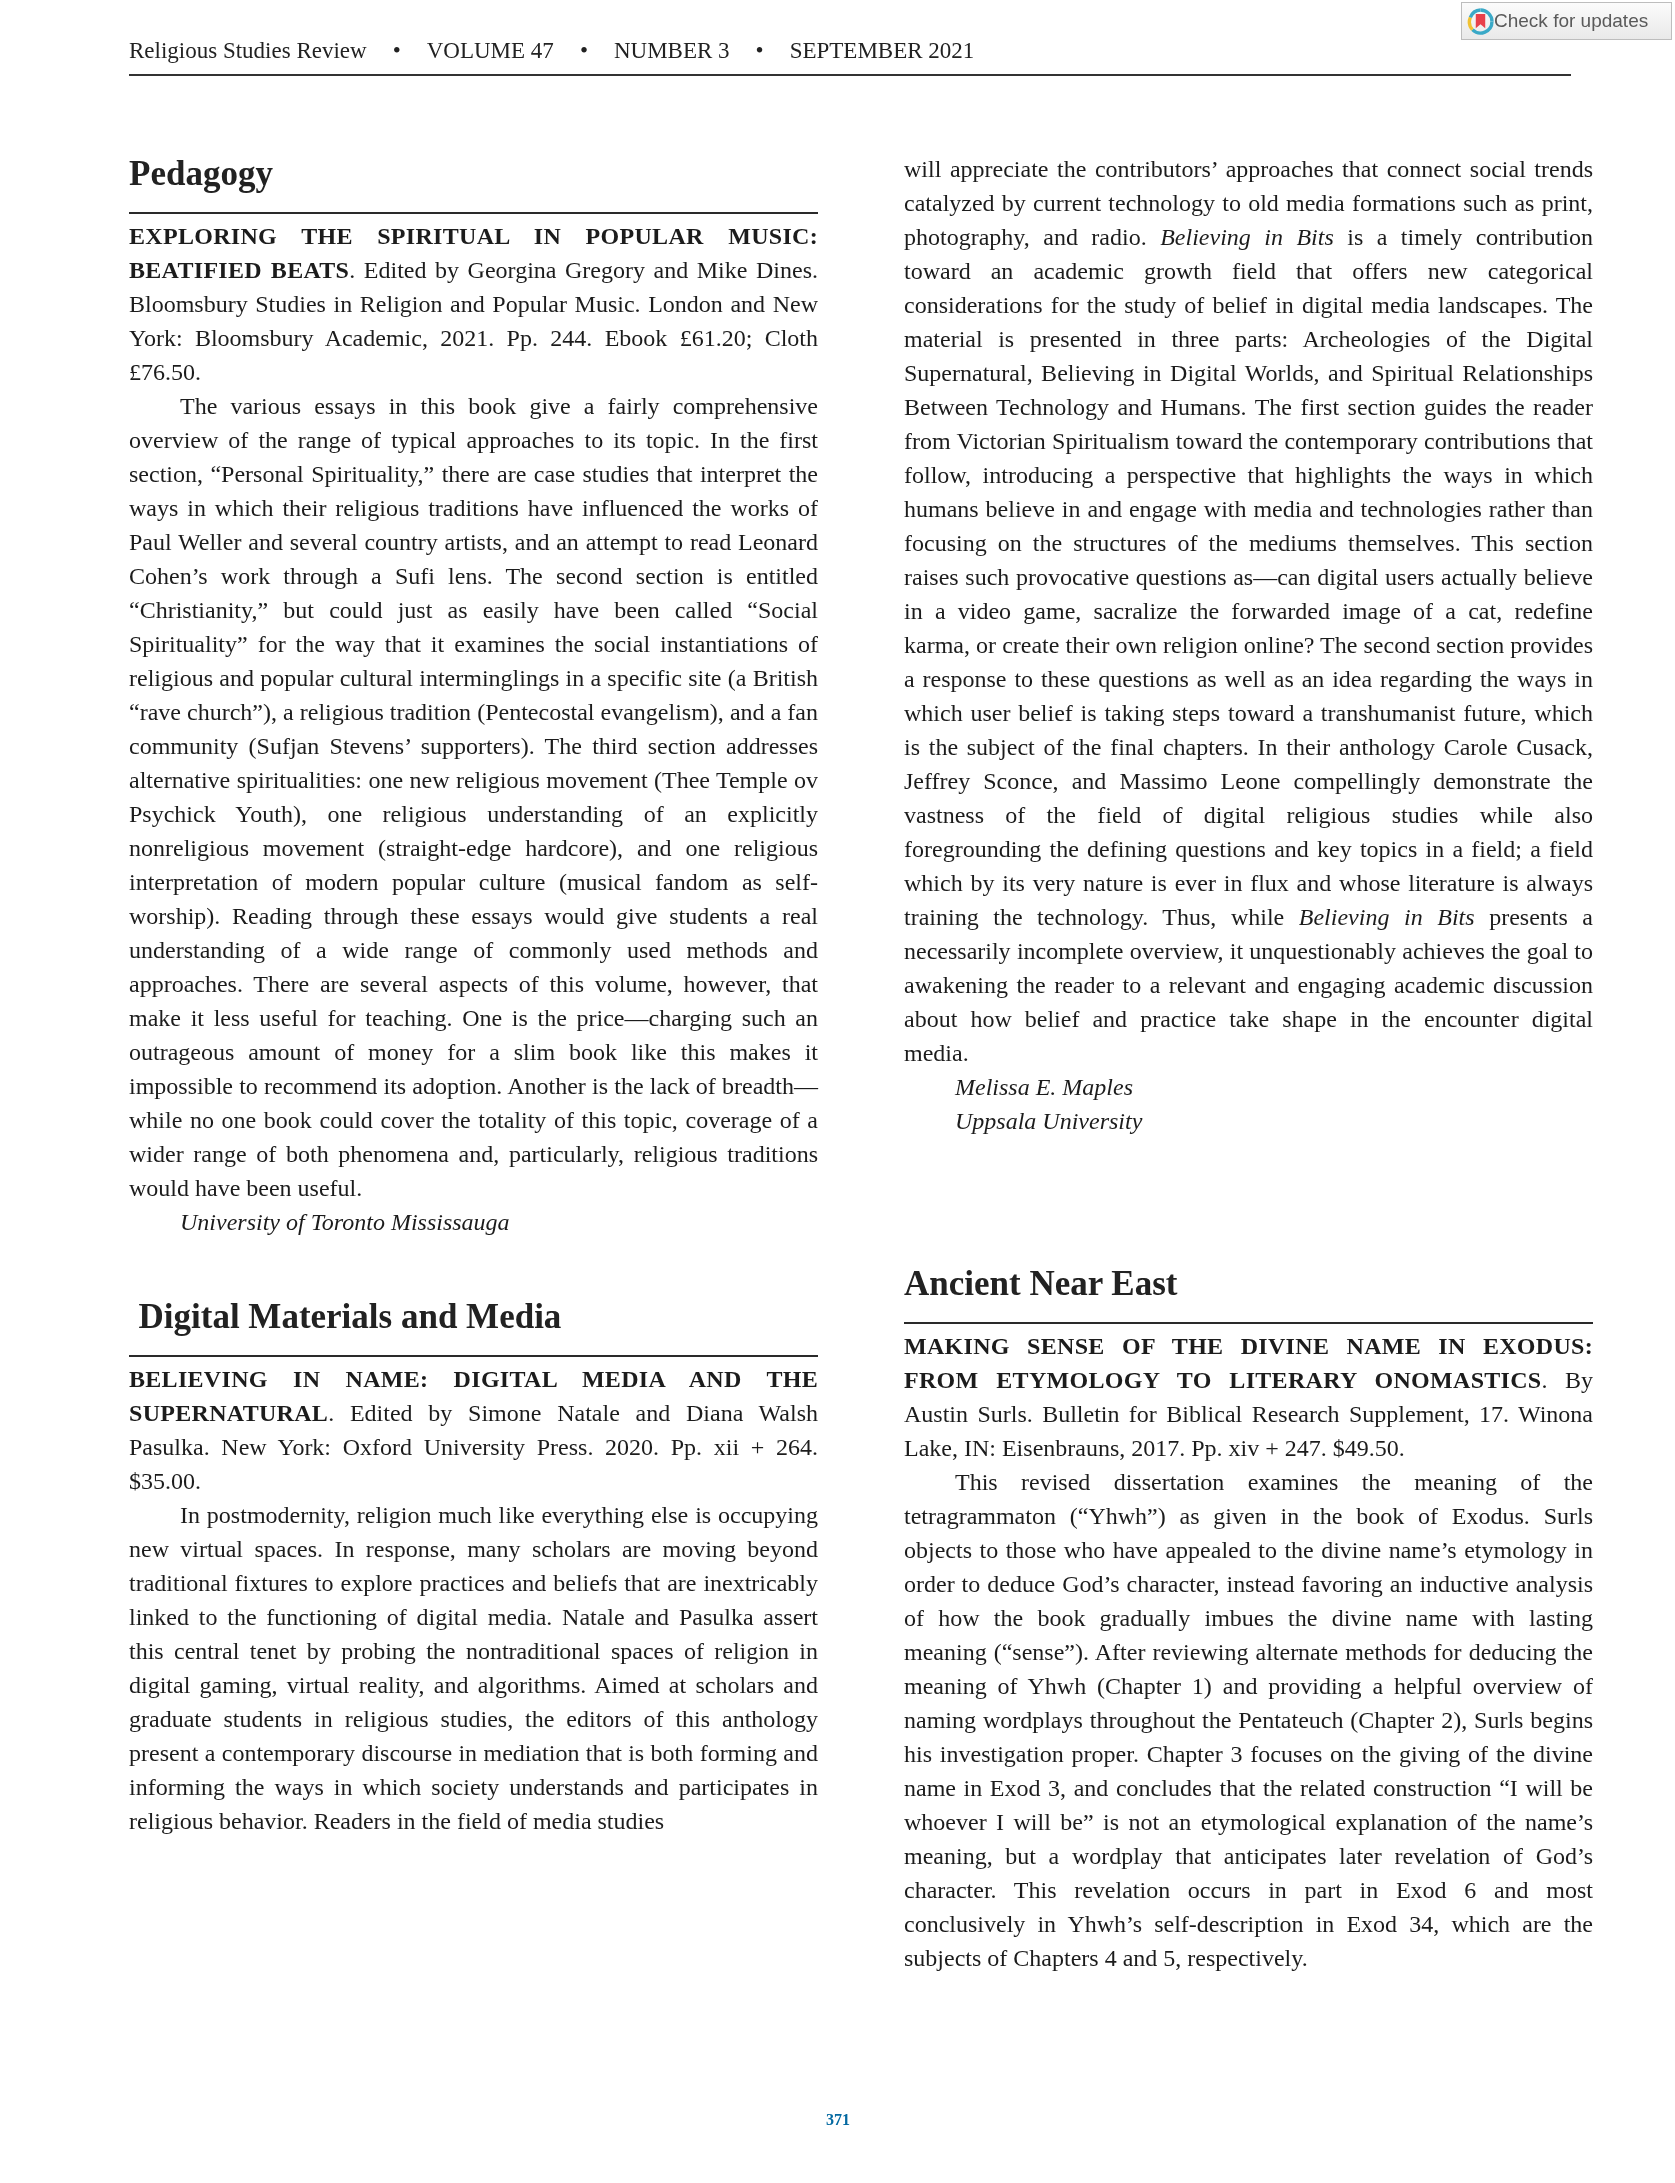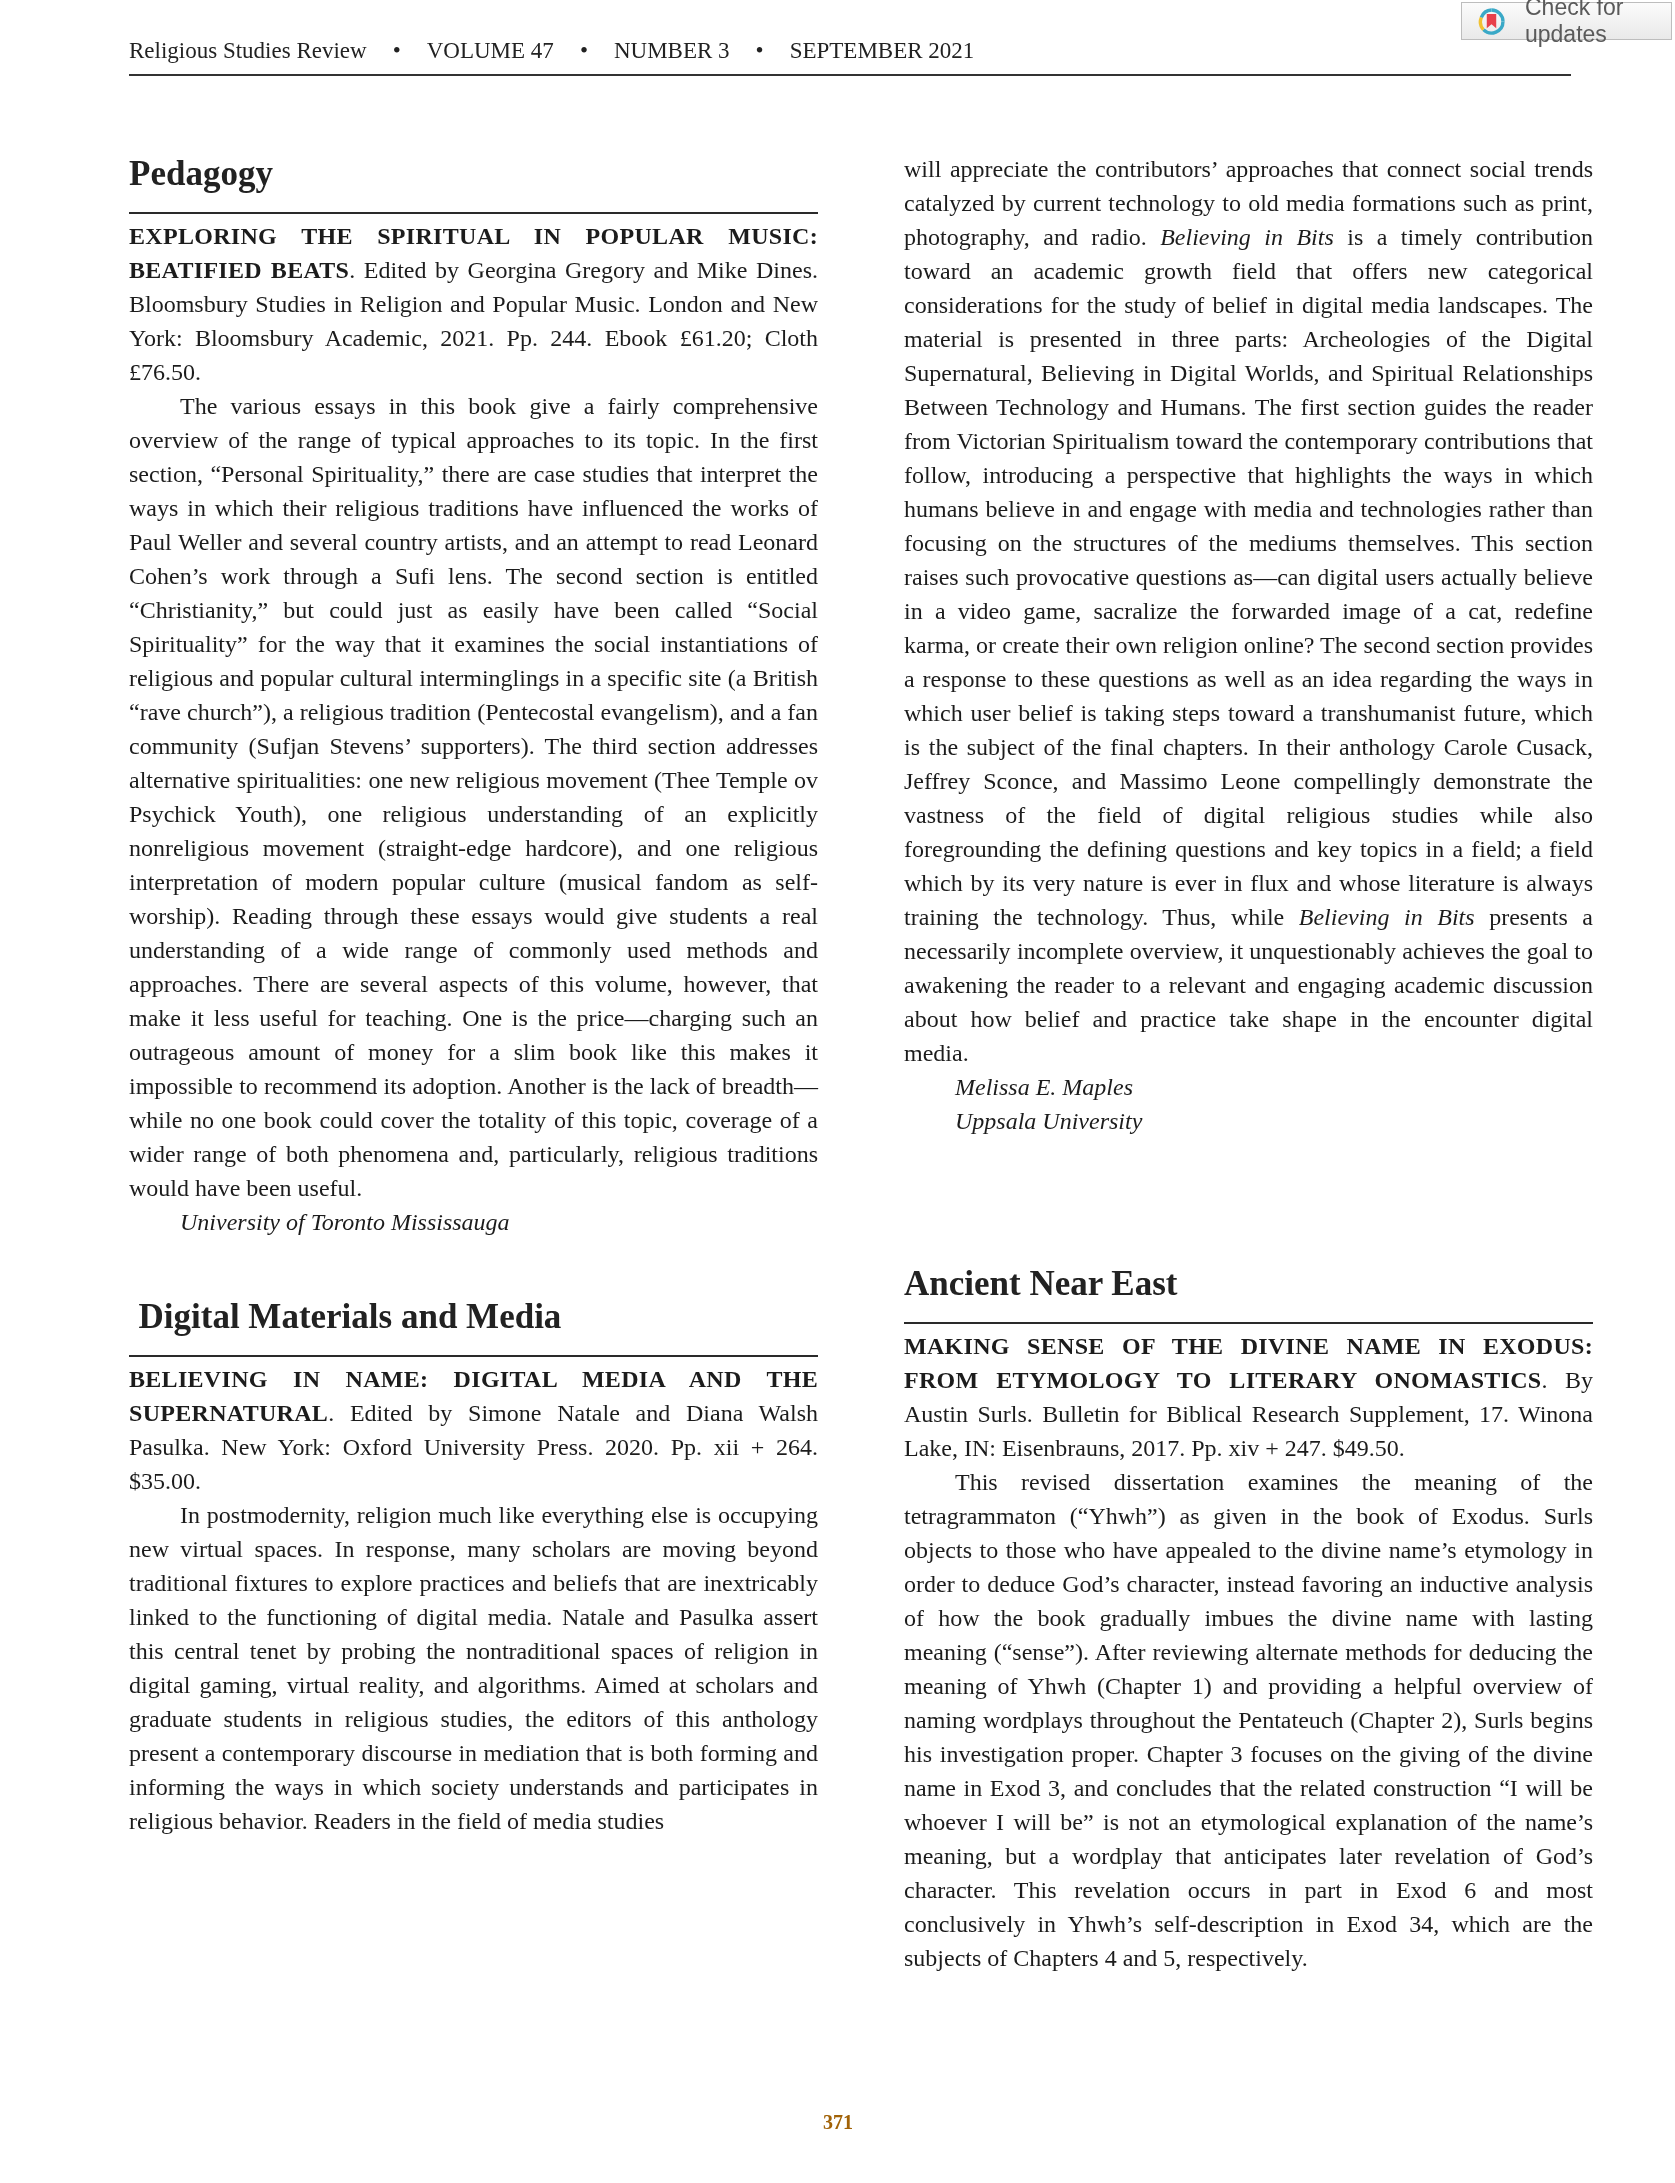--- a/index.html
+++ b/index.html
@@ -13,22 +13,22 @@
     text-align: left; font-size: 23px; line-height: 47px;
     letter-spacing: 0px; color: #222;
   }
   .running-head .sep { display: inline-block; margin: 0 26px; }
   .head-rule {
     position: absolute; left: 129px; top: 74px; width: 1442px; height: 2px; background: #333;
   }
   .cfu {
     position: absolute; left: 1461px; top: 2px; width: 211px; height: 38px;
     border: 1.4px solid #bdbdbd; background: linear-gradient(#fbfbfb, #e9e9e9);
-    box-sizing: border-box; display: flex; align-items: center; gap: 20px; padding-left: 16px;
-    font-family: "Liberation Sans", "DejaVu Sans", sans-serif; font-size: 23px; color: #5a5a5a;
+    box-sizing: border-box; display: flex; align-items: center; gap: 0; padding-left: 5px;
+    font-family: "Liberation Sans", "DejaVu Sans", sans-serif; font-size: 19px; color: #5a5a5a;
     cursor: pointer;
   }
   .cfu-icon { width: 27px; height: 27px; display: inline-block; }
   .col {
     position: absolute; top: 135px; width: 689px;
     font-size: 24px; line-height: 34px; text-align: justify;
   }
   .col.left { left: 129px; }
   .col.right { left: 880px; top: 152px; margin-left: 24px; }
   .section-title {
@@ -38,21 +38,21 @@
   }
   .section-title.indent { padding-left: 9.5px; }
   .citation { margin: 5.4px 0 0 0; }
   .citation .book-title { font-weight: bold; letter-spacing: 0.3px; }
   .body-para { text-indent: 51px; margin: 0; }
   .signoff { margin: 0 0 0 51px; font-style: italic; text-align: left; }
   .gap-1 { height: 39px; }
   .gap-2 { height: 107px; }
   .page-number {
     position: absolute; left: 0; width: 1676px; top: 2111px; text-align: center;
-    font-size: 20px; font-weight: bold; color: #a16207;
+    font-size: 16px; font-weight: bold; color: #0369a1;
   }
   em { font-style: italic; }
 </style>
 </head>
 <body>
 
 <div class="running-head">
   <span>Religious Studies Review</span><span class="sep">•</span><span>VOLUME 47</span><span class="sep">•</span><span>NUMBER 3</span><span class="sep">•</span><span>SEPTEMBER 2021</span>
 </div>
 <div class="head-rule"></div>

